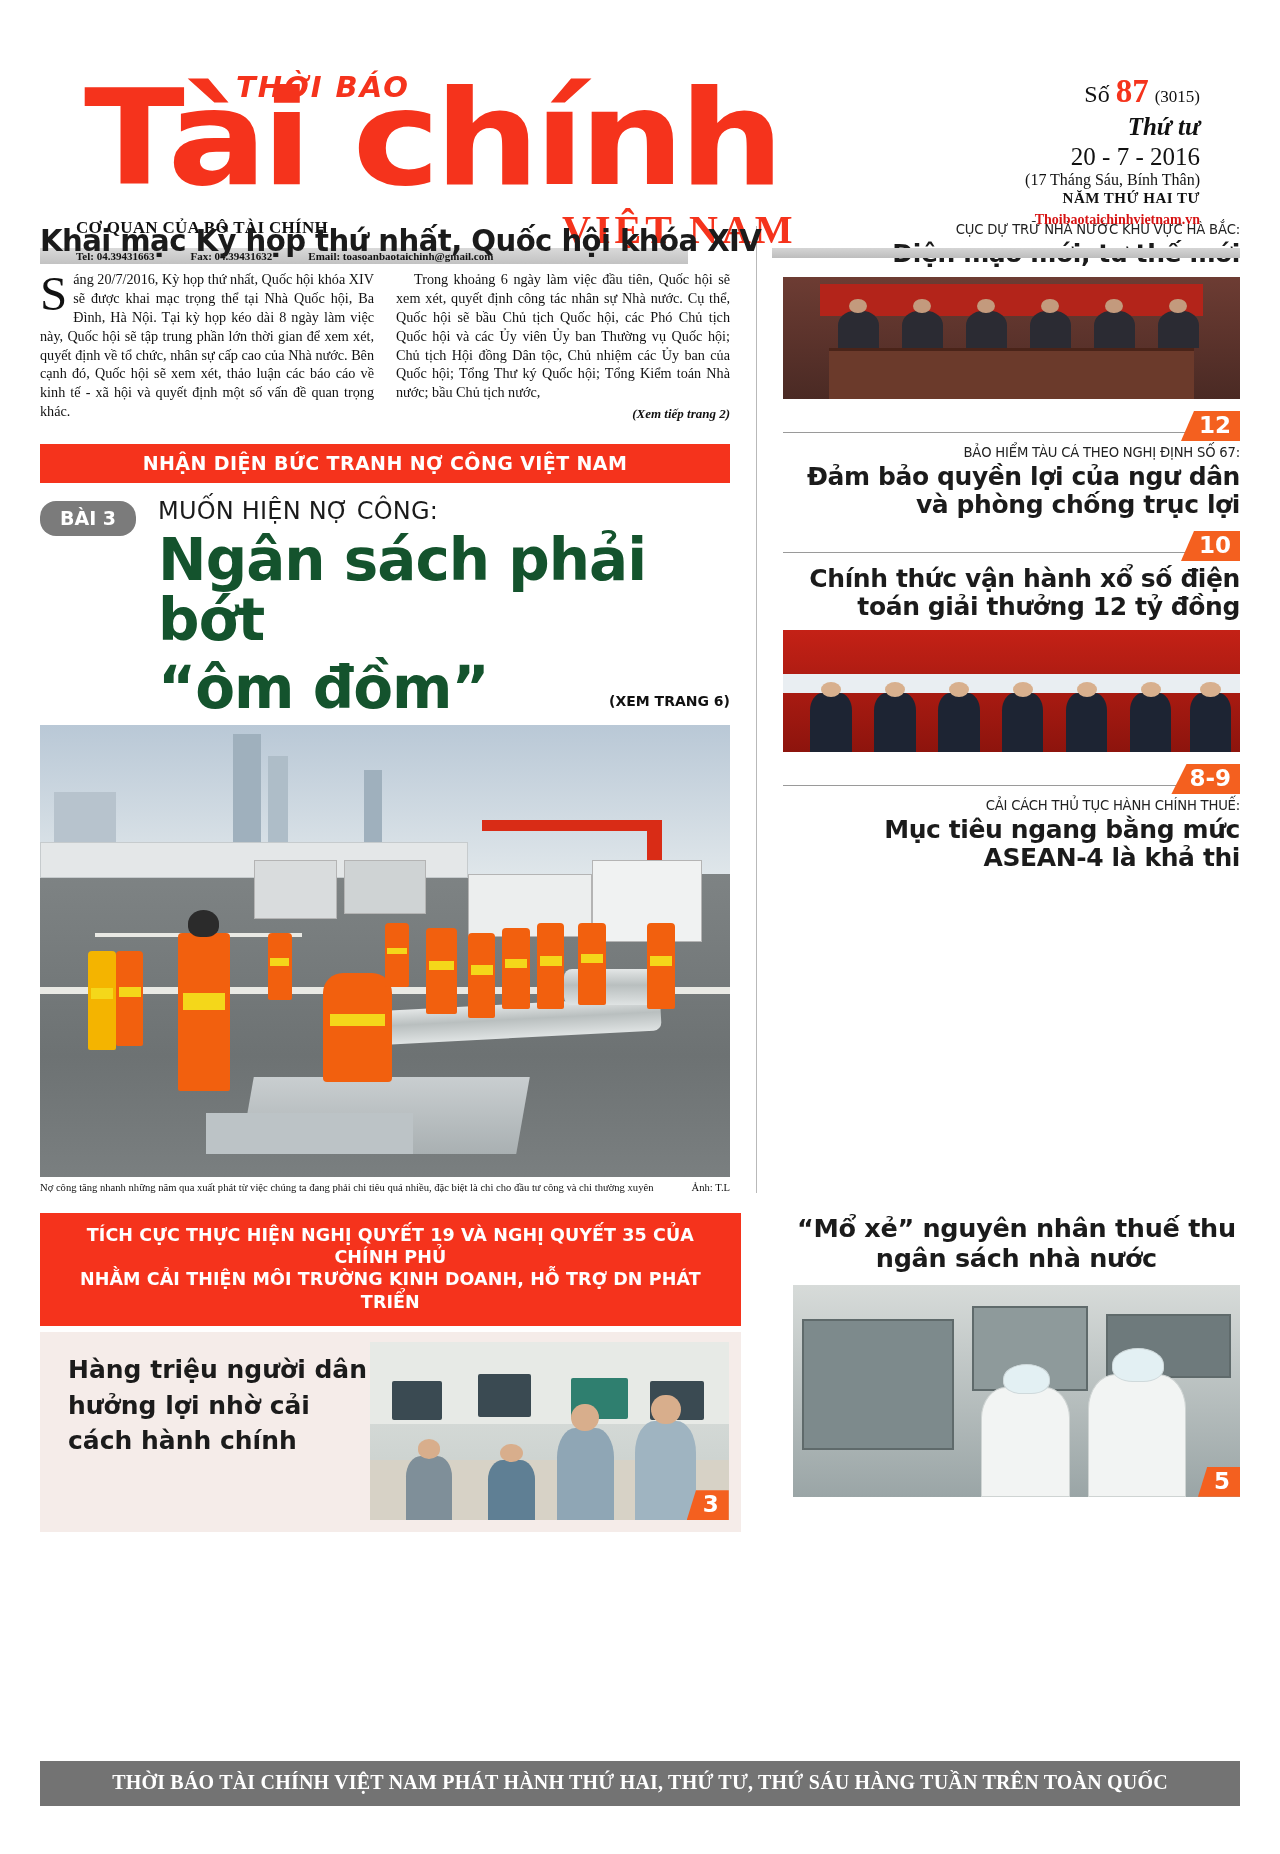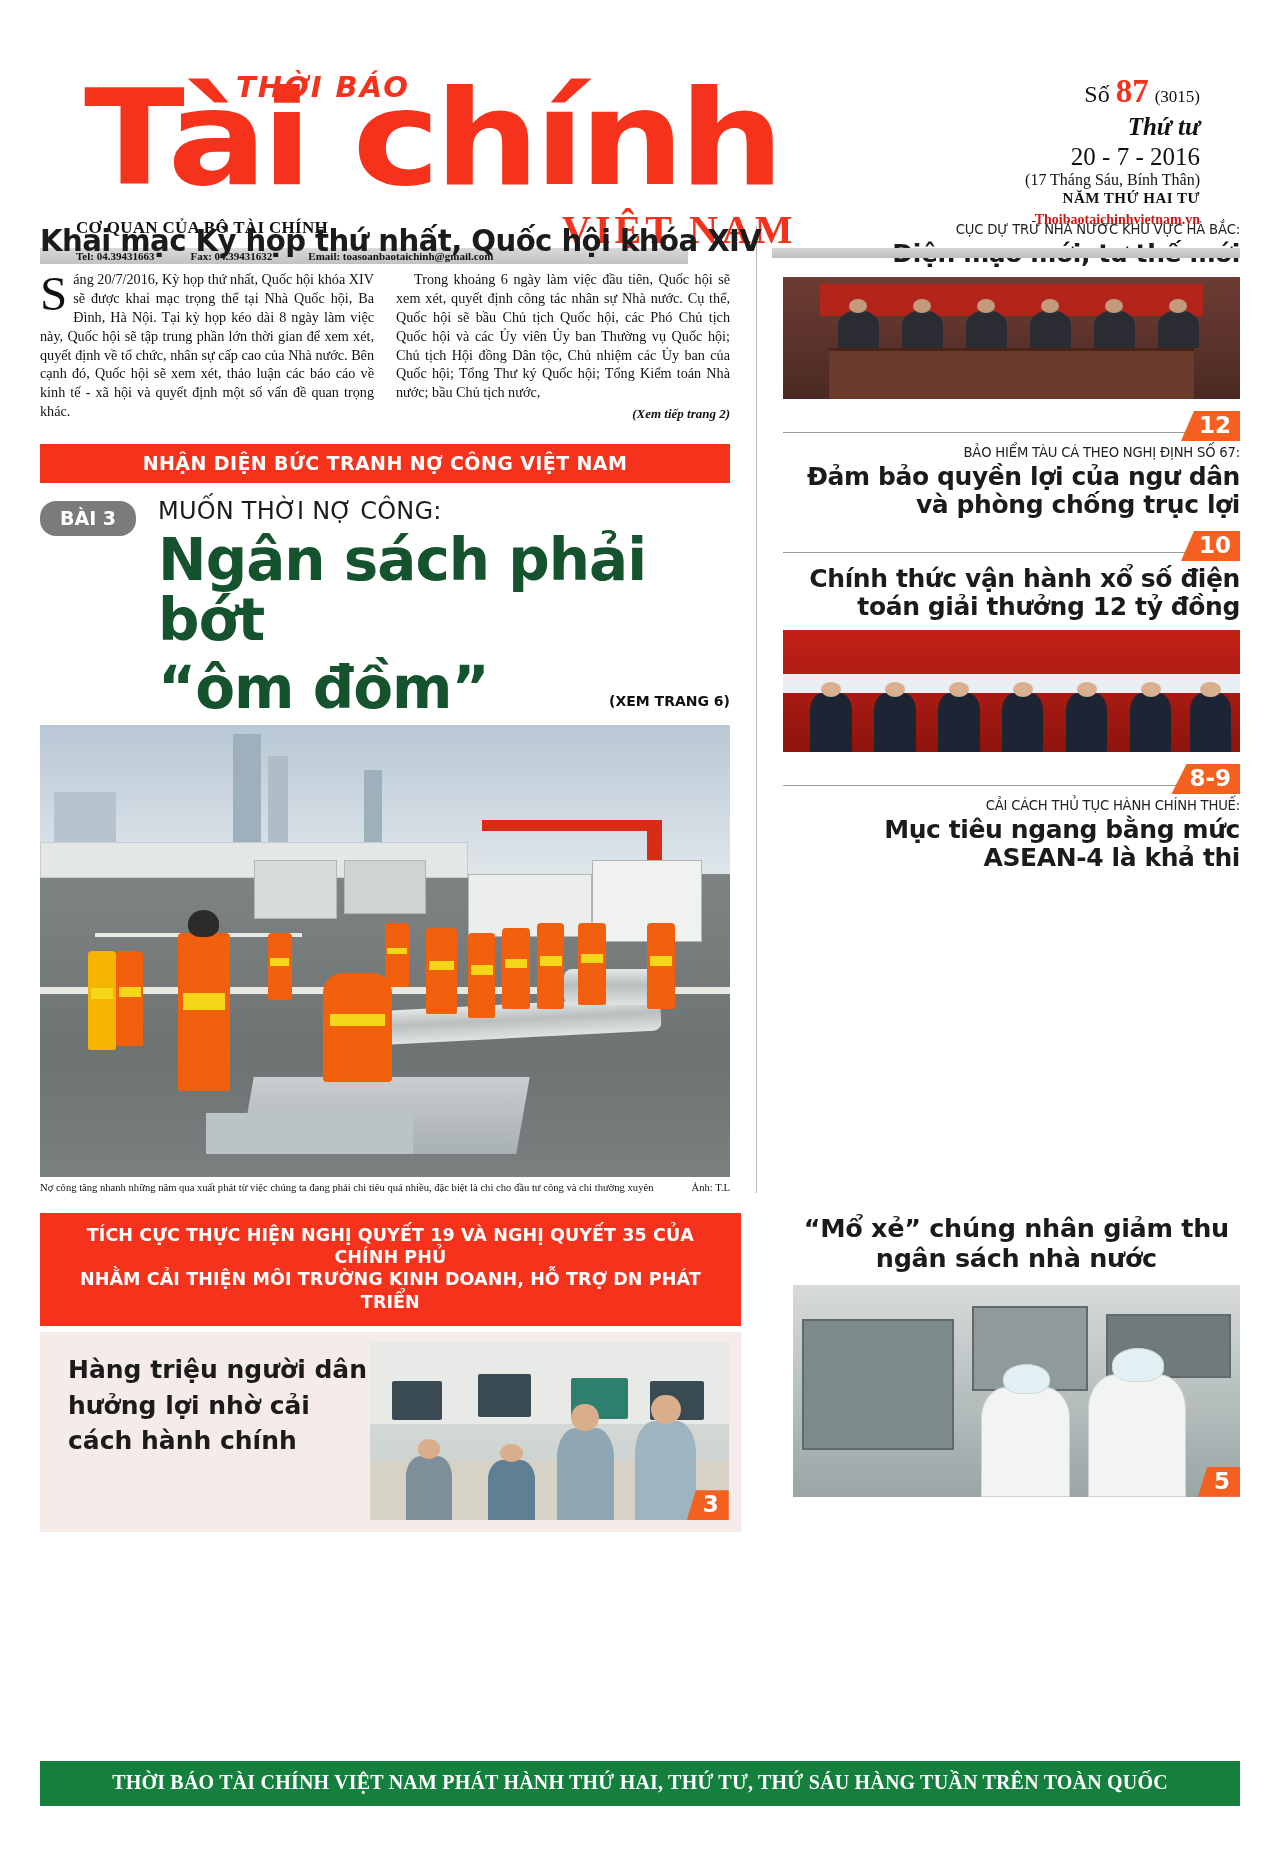--- a/index.html
+++ b/index.html
@@ -160,21 +160,21 @@
   .bottom-right { width: 483px; padding-left: 26px; }
   .br-head {
     font-family: "DejaVu Sans", sans-serif; font-weight: bold; font-size: 25.5px;
     line-height: 1.18; text-align: center; color: #1b1b1b; letter-spacing: -.3px;
   }
   .br-photo { width: 100%; height: 212px; margin-top: 12px; position: relative; overflow: hidden; }
 
   
   .footer-banner {
     position: absolute; left: 40px; right: 40px; bottom: 48px;
-    background: #15803d; color: #fff; text-align: center;
+    background: #737373; color: #fff; text-align: center;
     font-family: "Liberation Serif", serif; font-weight: bold;
     font-size: 20px; letter-spacing: .2px; padding: 10px 0 12px;
   }
 
   
   .ph { position: absolute; inset: 0; }
   .sky { position:absolute; left:0; right:0; top:0; height:33%; background: linear-gradient(#b9c8d6, #dfe6ea); }
   .road { position:absolute; left:0; right:0; bottom:0; height:67%; background: linear-gradient(#7e8384, #6d7273 60%, #7a7f80); }
   .roadline { position:absolute; background:#e9e9e4; }
   .bldg { position:absolute; background:#9fb0bd; }
@@ -255,21 +255,21 @@
           <div style="text-indent:18px;">Trong khoảng 6 ngày làm việc đầu tiên, Quốc hội sẽ xem xét, quyết định công tác nhân sự Nhà nước. Cụ thể, Quốc hội sẽ bầu Chủ tịch Quốc hội, các Phó Chủ tịch Quốc hội và các Ủy viên Ủy ban Thường vụ Quốc hội; Chủ tịch Hội đồng Dân tộc, Chủ nhiệm các Ủy ban của Quốc hội; Tổng Thư ký Quốc hội; Tổng Kiểm toán Nhà nước; bầu Chủ tịch nước,</div>
           <div class="cont-note">(Xem tiếp trang 2)</div>
         </div>
       </div>
 
       <div class="series-banner">NHẬN DIỆN BỨC TRANH NỢ CÔNG VIỆT NAM</div>
 
       <div class="bai-row">
         <div class="bai-badge">BÀI 3</div>
         <div style="flex:1">
-          <div class="kicker2">MUỐN THỜI NỢ CÔNG:</div>
+          <div class="kicker2">MUỐN HIỆN NỢ CÔNG:</div>
           <div class="big-head">
             <span>Ngân sách phải bớt</span>
             <span class="l2">“ôm đồm”</span>
           </div>
           <div class="see-page">(XEM TRANG 6)</div>
         </div>
       </div>
 
       <div class="main-photo">
         <div class="ph">
@@ -402,21 +402,21 @@
             <div class="office-person" style="left:33%;width:13%;height:34%;background:#5f7f94;"></div>
             <div class="office-person" style="left:52%;width:16%;height:52%;background:#8fa6b5;"></div>
             <div class="office-person" style="left:74%;width:17%;height:56%;background:#9fb4c1;"></div>
           </div>
           <div class="promo-badge">3</div>
         </div>
       </div>
     </div>
 
     <div class="bottom-right">
-      <div class="br-head">“Mổ xẻ” chúng nhân giảm thu ngân sách nhà nước</div>
+      <div class="br-head">“Mổ xẻ” nguyên nhân thuế thu ngân sách nhà nước</div>
       <div class="br-photo">
         <div class="ph">
           <div class="fact-bg"></div>
           <div class="fact-machine" style="left:2%;top:16%;width:34%;height:62%;"></div>
           <div class="fact-machine" style="left:40%;top:10%;width:26%;height:40%;background:#8e9a9b;"></div>
           <div class="fact-machine" style="left:70%;top:14%;width:28%;height:30%;background:#6e7a7c;"></div>
           <div class="fact-person" style="left:42%;width:20%;height:52%;"></div>
           <div class="fact-person" style="left:66%;width:22%;height:58%;"></div>
         </div>
         <div class="promo-badge">5</div>

